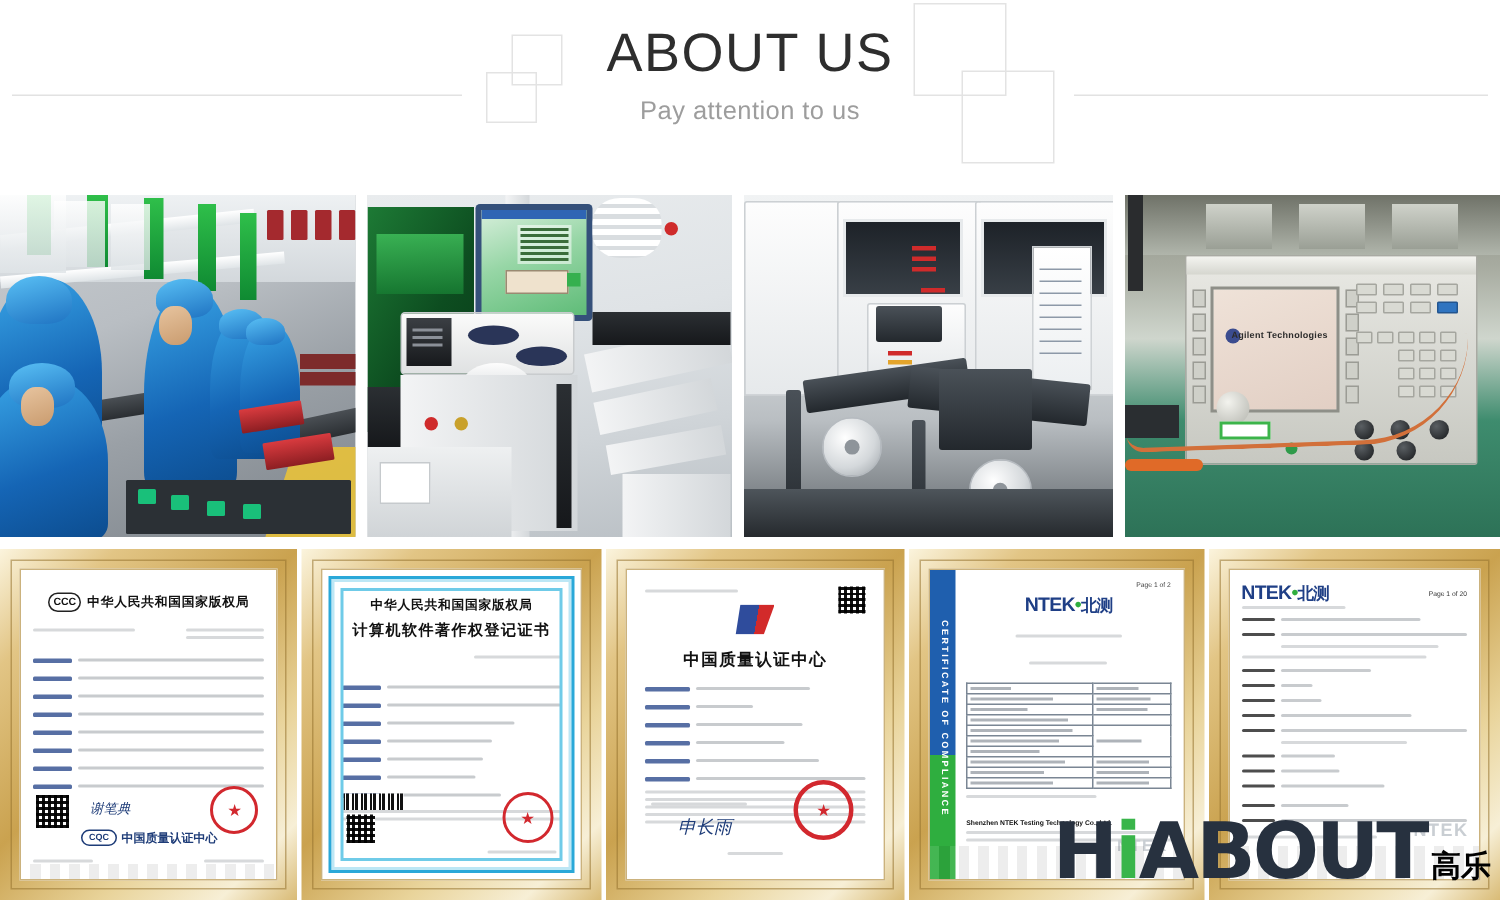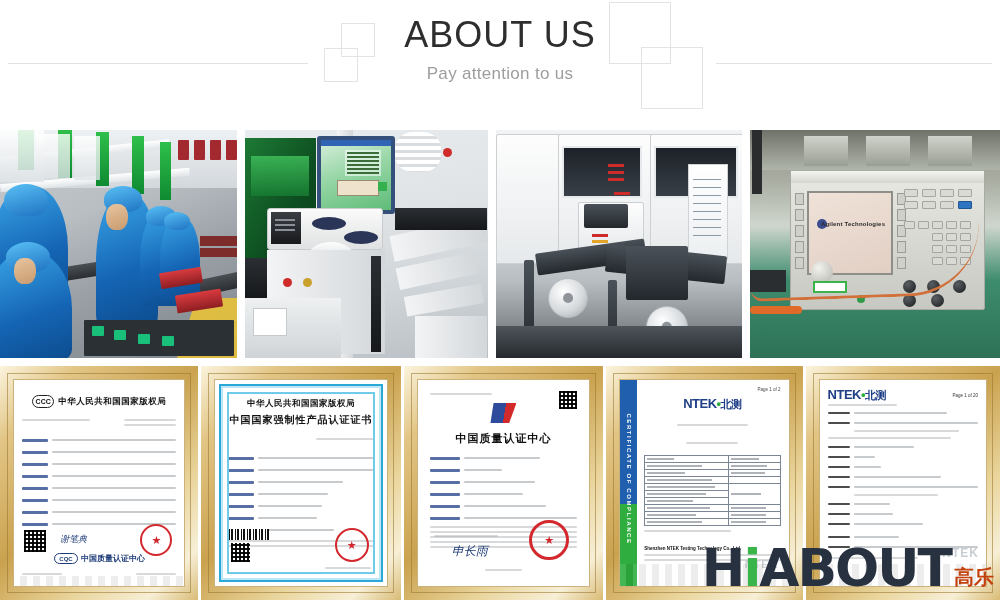--- a/index.html
+++ b/index.html
@@ -199,21 +199,21 @@
     letter-spacing:1px; margin:6px 0 4px; }
   .wm{ position:absolute; right:7px; bottom:26px; font-size:12px; color:#c9ced3;
     font-weight:bold; letter-spacing:1px; }
 
   
   .higole{ position:absolute; right:6px; bottom:6px; display:flex; align-items:flex-end;
     z-index:40; line-height:1; }
   .higole .mark{ font-size:52px; font-weight:bold; color:#27313f; letter-spacing:-2px;
     font-family:"DejaVu Sans","Liberation Sans",sans-serif; }
   .higole .mark .i{ color:#39b54a; }
-  .higole .cn{ font-size:20px; color:#c2410c; font-weight:bold; margin:0 0 7px 3px;
+  .higole .cn{ font-size:20px; color:#000000; font-weight:bold; margin:0 0 7px 3px;
     font-family:"DejaVu Sans",sans-serif; }
 </style>
 </head>
 <body>
 
 <div id="page">
 
   <div class="header">
     <div class="hdr-line left"></div>
     <div class="hdr-line right"></div>
@@ -484,21 +484,21 @@
           </div>
         </div>
         <div class="wood" style="height:10px;"></div>
       </div>
     </div>
 
     <div class="frame f2">
       <div class="mat">
         <div class="doc" style="padding:14px 13px;">
           <div class="cn-title" style="margin-top:4px;">中华人民共和国国家版权局</div>
-          <div class="cn-title2" style="margin-top:3px;">中国国家强制性产品认证证书</div>
+          <div class="cn-title2" style="margin-top:3px;">计算机软件著作权登记证书</div>
           <div style="text-align:right;margin-top:2px;"><span class="tinyline s" style="display:inline-block;width:40%"></span></div>
           <div style="margin-top:7px;">
             <div class="row">
                 <span class="lbl" style="width:26px"></span>
                 <span class="tinyline" style="flex:1"></span>
               </div>
             <div class="row">
                 <span class="lbl" style="width:26px"></span>
                 <span class="tinyline" style="flex:1"></span>
               </div>

